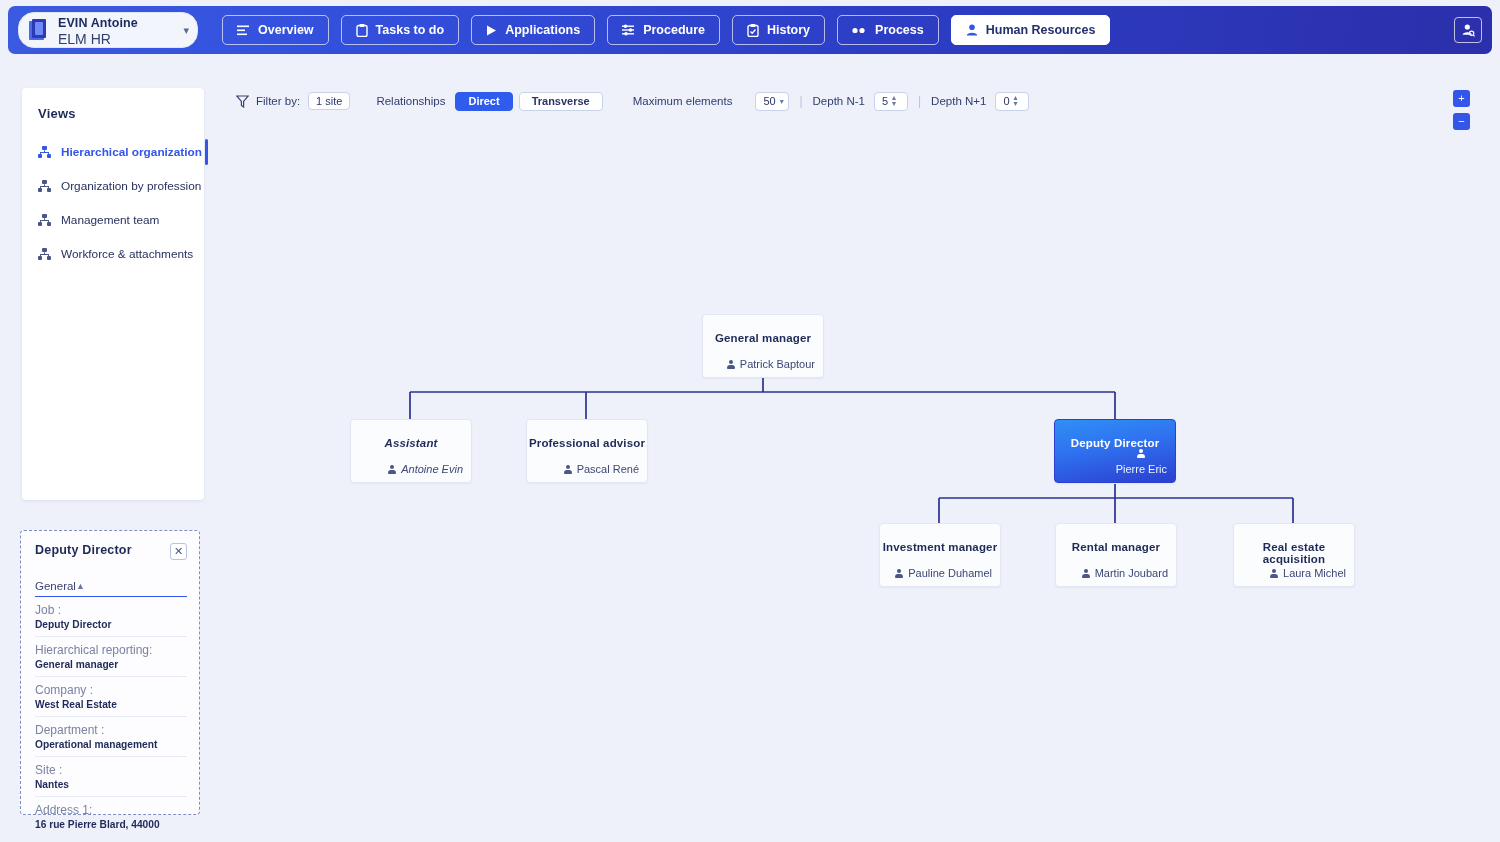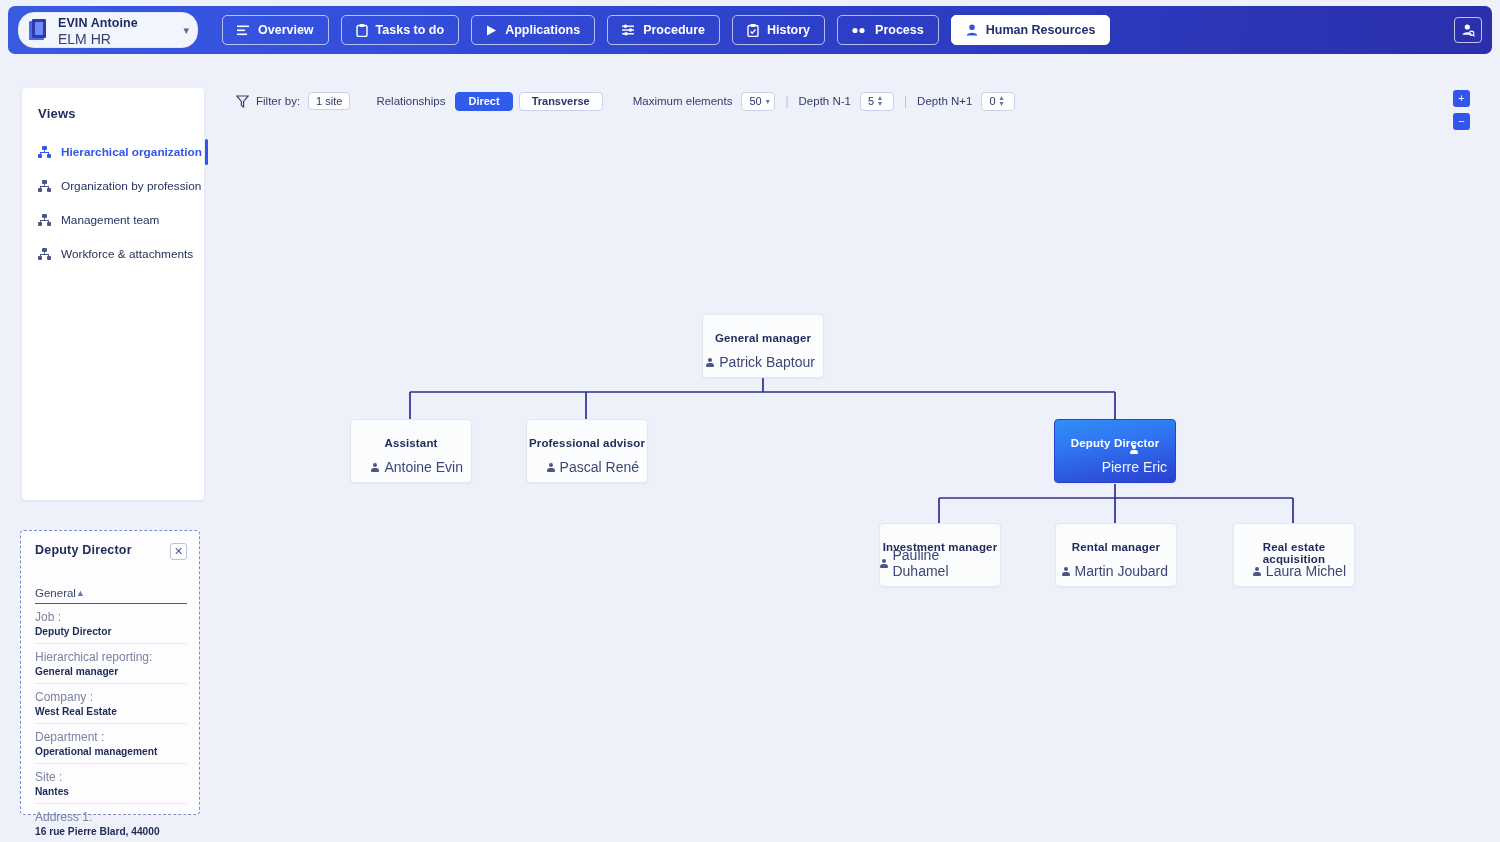--- a/index.html
+++ b/index.html
@@ -114,21 +114,21 @@
     padding: 12px 12px 0 14px;
   }
   .detail-head { display:flex; align-items:flex-start; justify-content:space-between; }
   .detail-title { font-size:12.5px; font-weight:bold; color:#1e2a57; letter-spacing:.2px;}
   .close-x {
     width:17px;height:17px;border:1px solid #b9c3dd;border-radius:3px;
     display:flex;align-items:center;justify-content:center;
     font-size:11px;color:#4a5684;background:#fff;
   }
   .section-row {
-    margin-top:27px; display:flex;align-items:center;
+    margin-top:20px; display:flex;align-items:center;
     border-bottom:1.5px solid #3355e8; padding-bottom:4px;
   }
   .section-name{font-size:11.5px;color:#3a4370;}
   .caret{font-size:9px;color:#6c77a4;}
   .field { border-bottom:1px solid #e6eaf6; padding:5px 0 4px 0; }
   .field .k { font-size:12px; color:#7a839f; line-height:1.35;}
   .field .v { font-size:10.2px; color:#1e2a57; font-weight:bold; line-height:1.35;}
 
   
   .canvas { position:absolute; left:208px; top:64px; width:1292px; height:778px; }
@@ -143,21 +143,21 @@
     position:absolute; background:#fbfcfe; border:1px solid #e2e7f2; border-radius:4px;
     box-shadow:0 1px 2px rgba(40,60,130,.06);
   }
   .node .ttl {
     text-align:center; font-size:11.5px; font-weight:bold; color:#1e2a57;
     padding-top:17px; letter-spacing:.15px;
   }
   .node .person {
     position:absolute; right:8px; bottom:7px;
     display:flex; align-items:center; gap:5px;
-    font-size:14px; color:#3d4775;
+    font-size:11px; color:#3d4775;
   }
   .node.selected {
     background: linear-gradient(170deg, #2f8ff5 0%, #2f72f0 42%, #2b3fd0 100%);
     border-color:#2b3fd0;
   }
   .node.selected .ttl { color:#ffffff; }
   .node.selected .person { color:#eef3ff;flex-direction:column; }
   .pic { width:8px;height:9px;position:relative;display:inline-block;}
   .pic .h{position:absolute;left:2px;top:0;width:4px;height:4px;border-radius:50%;background:#4a5684;}
   .pic .b{position:absolute;left:0;top:5px;width:8px;height:4px;border-radius:3px 3px 1px 1px;background:#4a5684;}
@@ -257,21 +257,21 @@
     <path d="M0.8 1 L12.2 1 L7.6 6.4 L7.6 12 L5.4 10.4 L5.4 6.4 Z" fill="none" stroke="#3a4370" stroke-width="1.2"></path>
   </svg>
   <span class="lbl">Filter by:</span>
   <span class="pill-box" style="margin-left:8px">1 site</span>
 
   <span class="lbl" style="margin-left:26px">Relationships</span>
   <span class="seg on" style="margin-left:10px">Direct</span>
   <span class="seg" style="margin-left:6px">Transverse</span>
 
   <span class="lbl" style="margin-left:30px">Maximum elements</span>
-  <span class="numbox" style="margin-left:9px">
+  <span class="numbox" style="margin-left:23px">
     <span>50</span>
     <span style="font-size:8px;color:#6c77a4">▾</span>
   </span>
 
   <span class="divider-v">|</span>
   <span class="lbl">Depth N-1</span>
   <span class="numbox" style="margin-left:9px">
     <span>5</span>
     <span style="font-size:8px;color:#6c77a4;line-height:.8">▴<br>▾</span>
   </span>
@@ -410,21 +410,21 @@
     <div class="ttl">General manager</div>
     <div class="person">
       <span class="pic">
           <i class="h"></i>
           <i class="b"></i>
         </span>
       <span>Patrick Baptour</span>
     </div>
   </div>
 
-  <div class="node" style="left:142px; top:355px; width:122px; height:64px;">
+  <div class="node" style="left:142px; top:355px; width:122px; height:64px;font-style:italic;">
     <div class="ttl">Assistant</div>
     <div class="person">
       <span class="pic">
           <i class="h"></i>
           <i class="b"></i>
         </span>
       <span>Antoine Evin</span>
     </div>
   </div>
 

